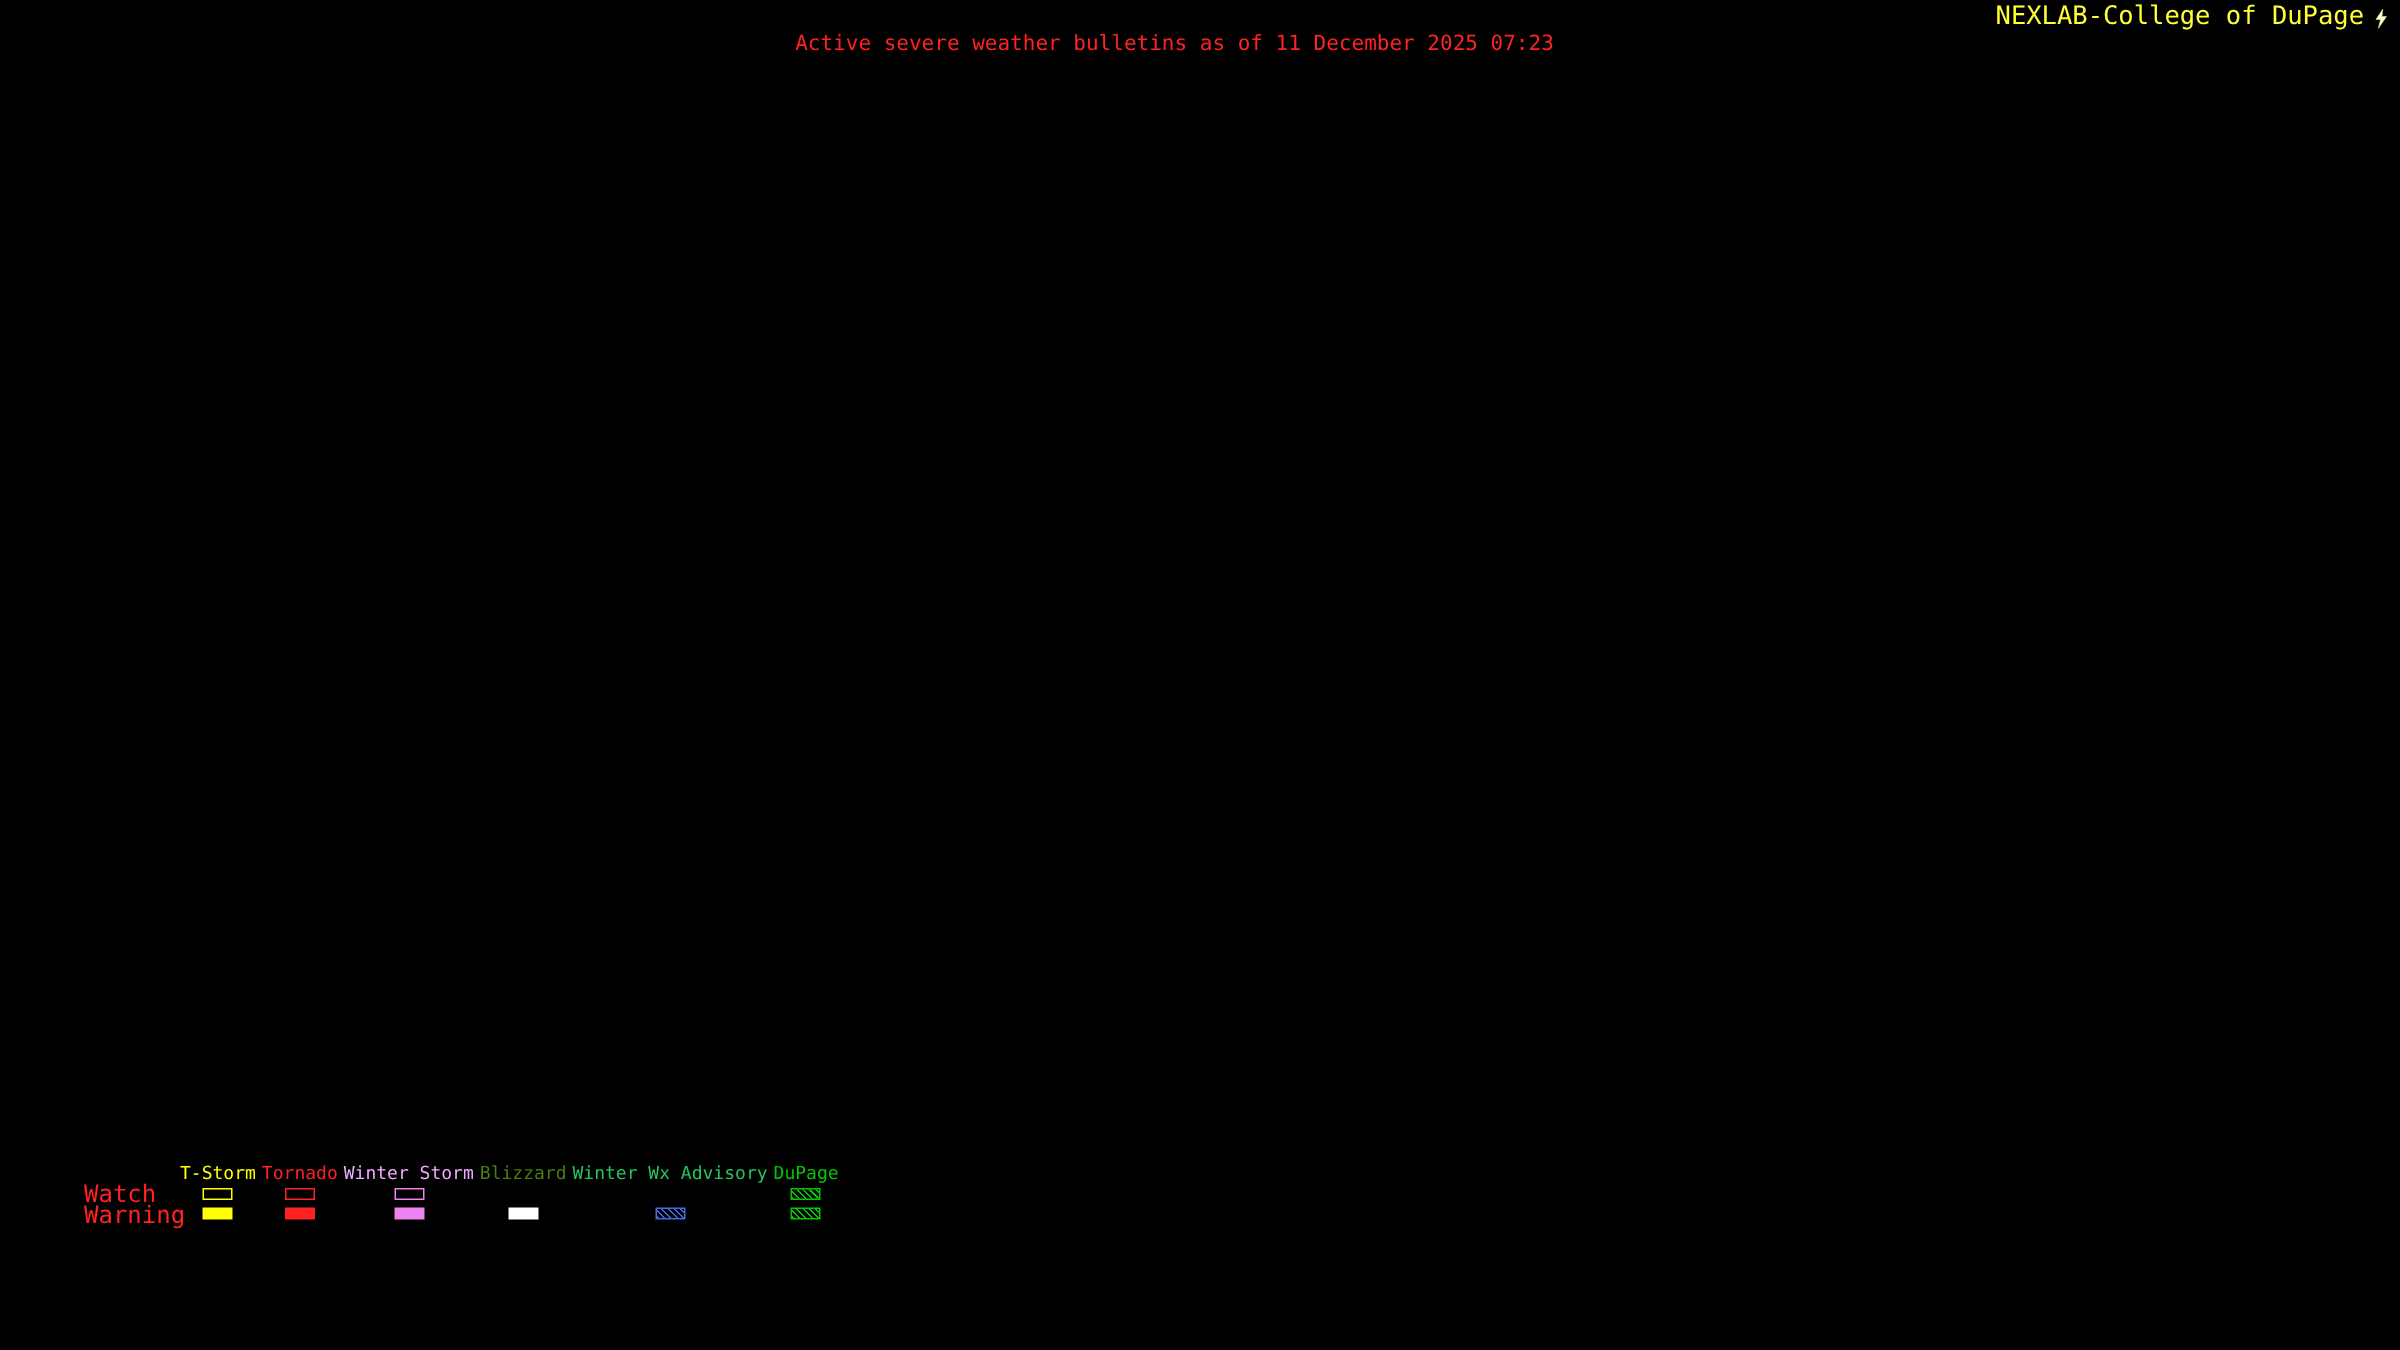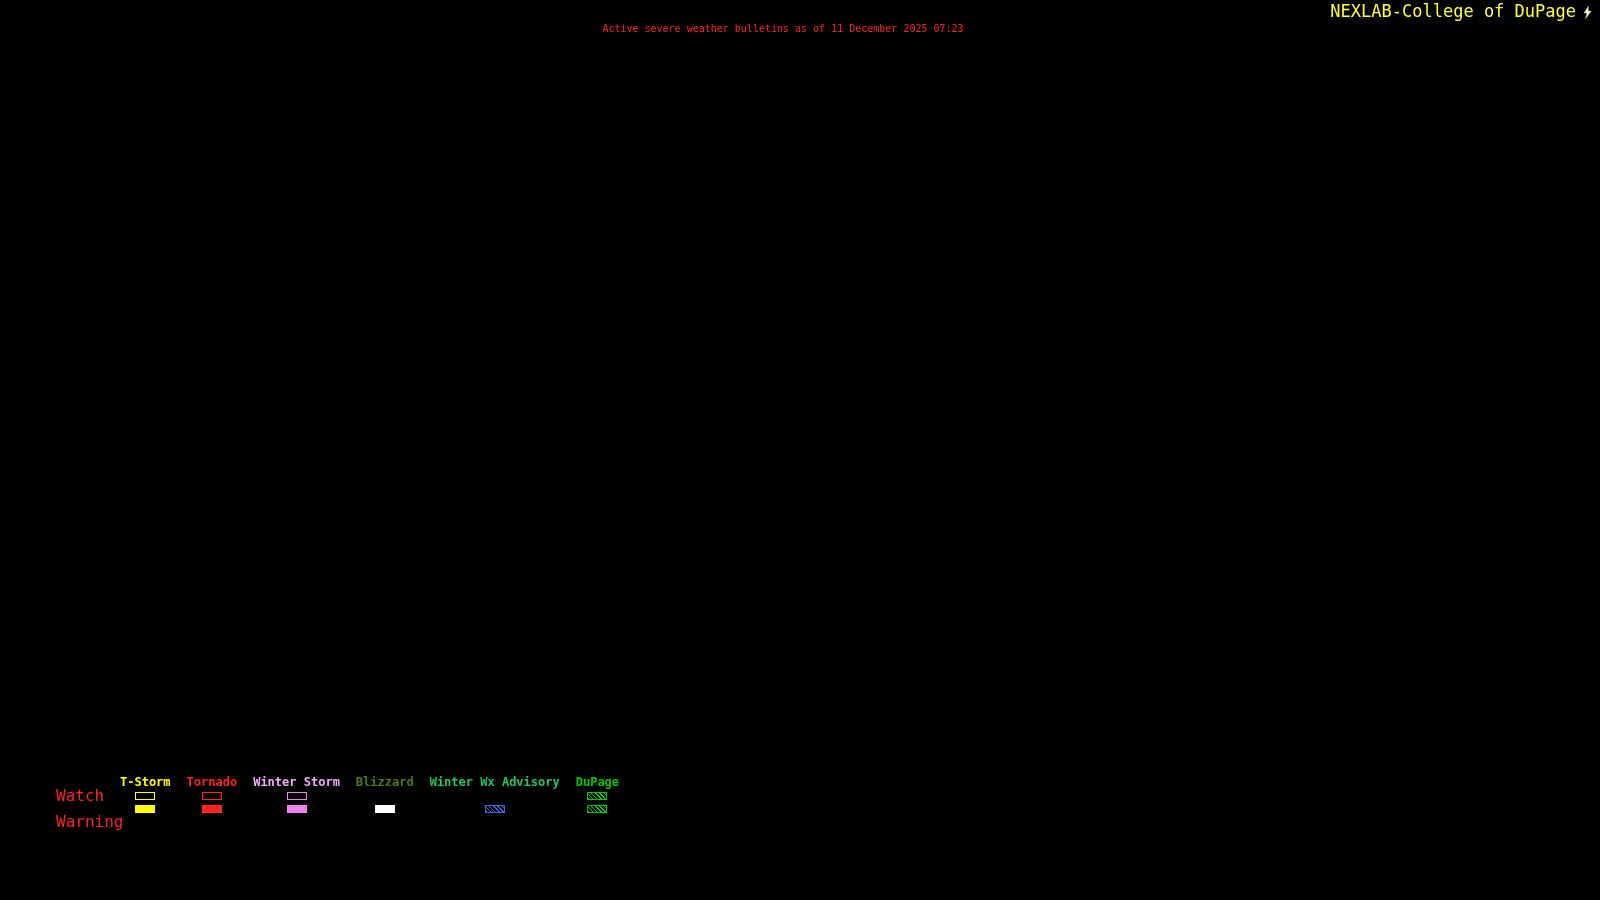--- a/index.html
+++ b/index.html
@@ -14,21 +14,21 @@
     width:1600px;height:900px;
     overflow:hidden;
     font-family:"DejaVu Sans Mono", monospace;
   }
   #stage{position:relative;width:1600px;height:900px;background:var(--bg);}
 
   .title{
     position:absolute;top:22px;left:0;width:1566px;
     text-align:center;
     color:var(--title);
-    font-size:10px;line-height:14px;
+    font-size:14px;line-height:14px;
     white-space:nowrap;
   }
   .brand{
     position:absolute;top:4px;right:24px;
     color:var(--brand);
     font-size:17px;line-height:14px;
     white-space:nowrap;
   }
   .brand-icon{
     position:absolute;top:4px;right:6px;
@@ -38,25 +38,25 @@
   .legend{
     position:absolute;left:0;top:776px;width:760px;height:46px;
   }
   .rowlabel{
     position:absolute;left:56px;
     color:var(--row-label);
     font-size:16px;line-height:13px;
     white-space:nowrap;
   }
   .rowlabel.watch{top:13px;}
-  .rowlabel.warning{top:27px;margin-top:12px;}
+  .rowlabel.warning{top:27px;}
 
   .cols{
     position:absolute;left:120px;top:0;
-    display:flex;gap:16px;align-items:flex-start;font-weight:bold;
+    display:flex;gap:4px;align-items:flex-start;
   }
   .col{display:flex;flex-direction:column;align-items:center;}
   .col .lab{
     font-size:12px;line-height:13px;height:13px;
     white-space:nowrap;
   }
   .swatch-slot{
     height:13px;width:100%;
     display:flex;align-items:center;justify-content:center;
   }

